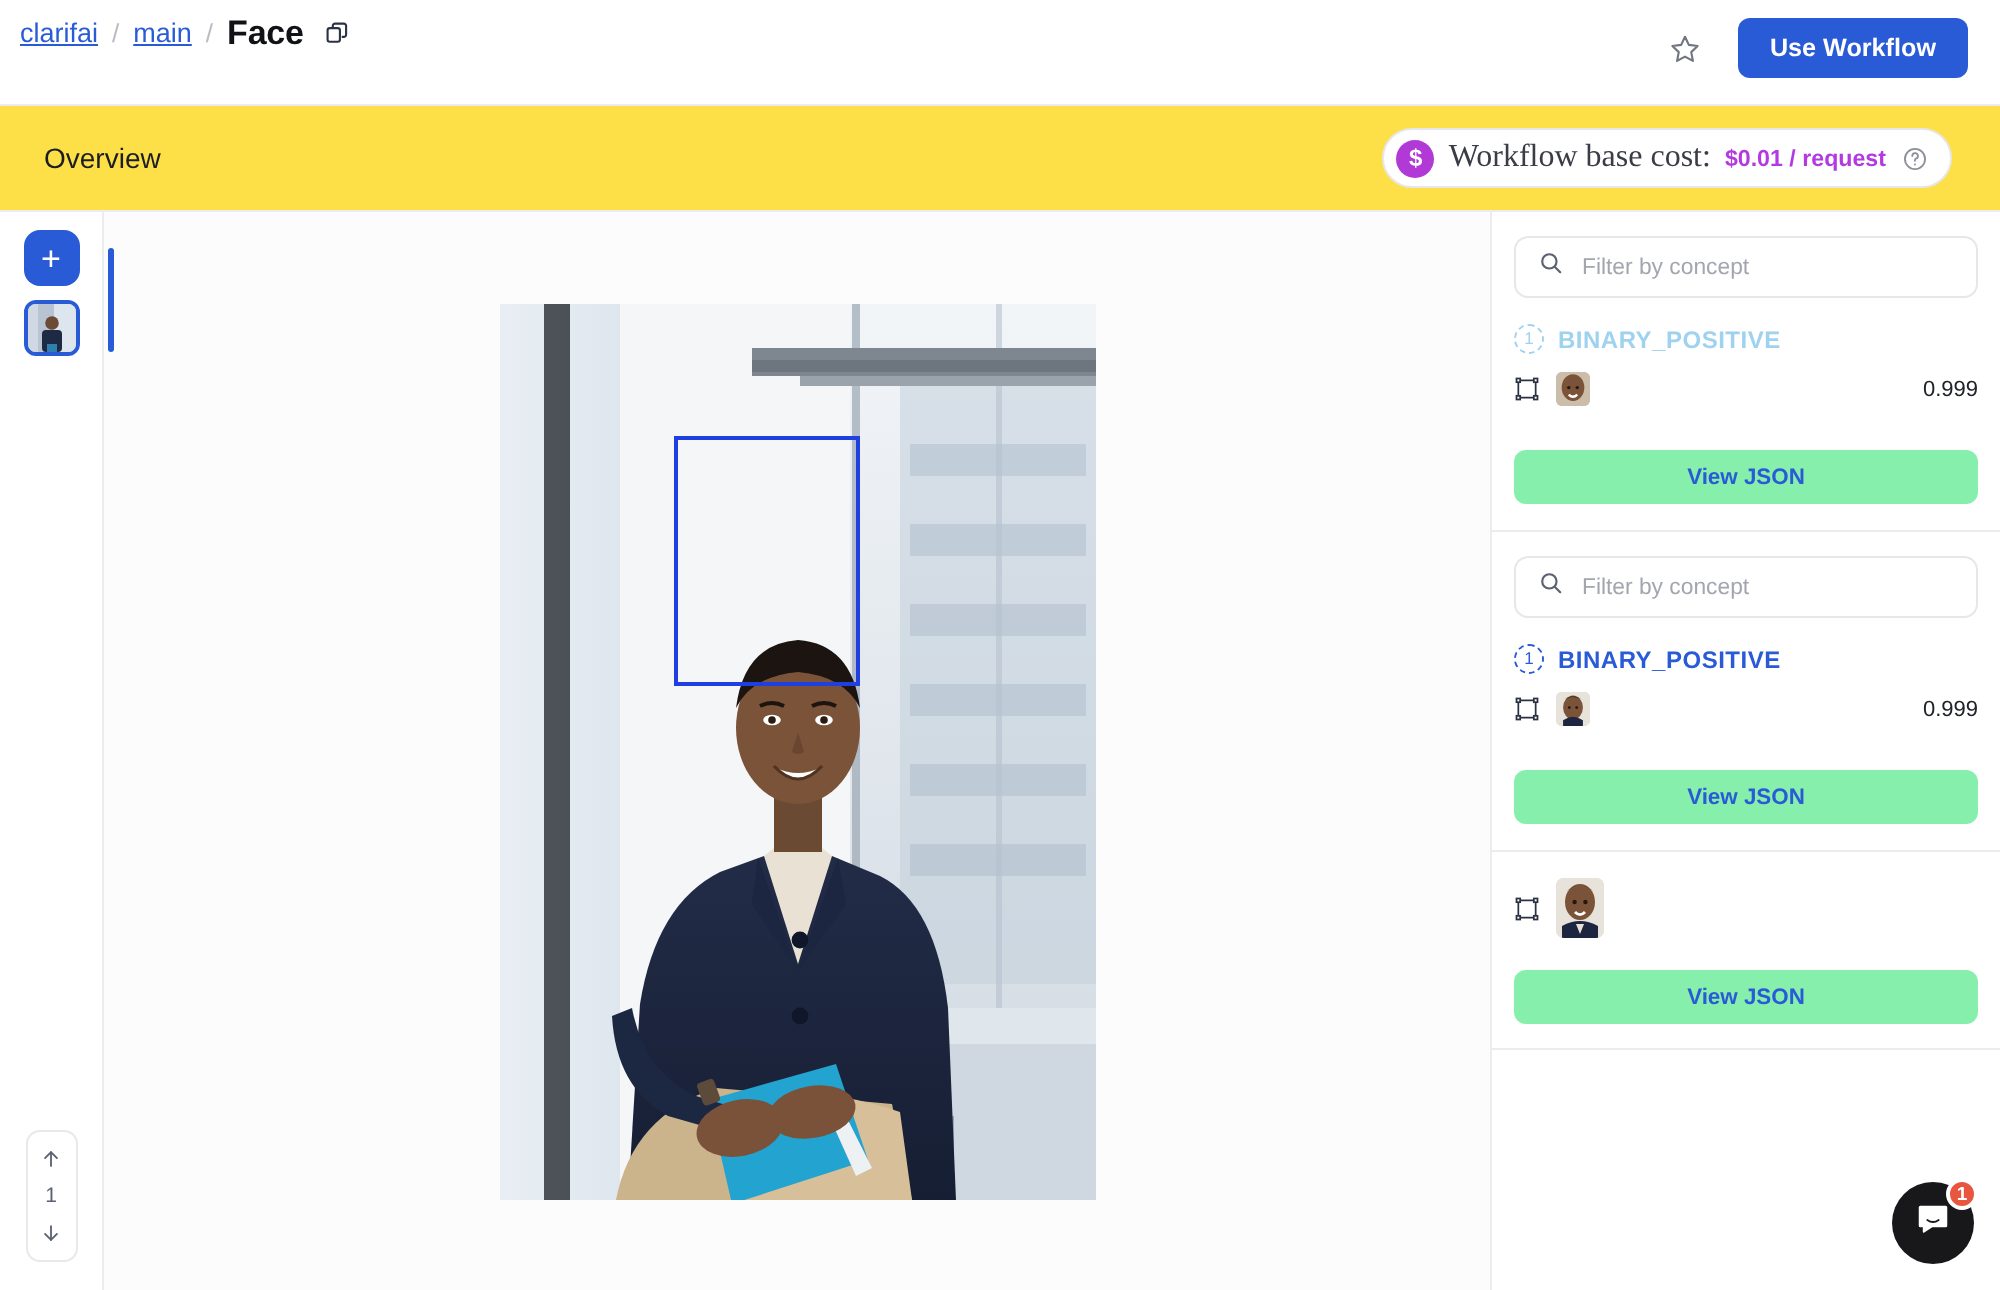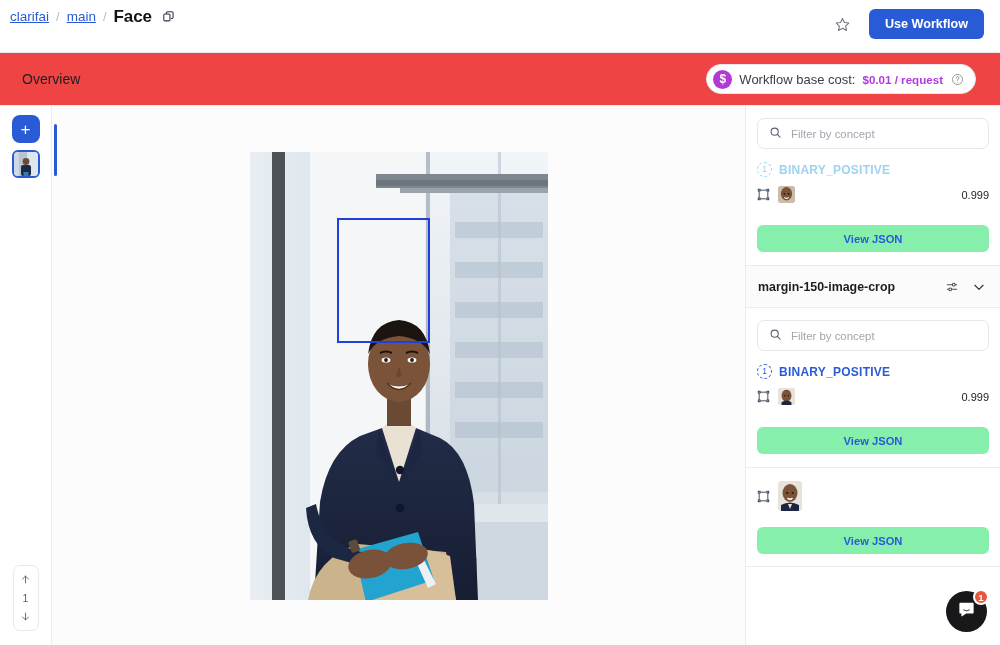--- a/index.html
+++ b/index.html
@@ -42,35 +42,35 @@
     padding: 0 16px; height: 30px; cursor: pointer;
     display: inline-flex; align-items: center; justify-content: center;
   }
 
   
   .overviewbar {
     height: 53px; flex: 0 0 53px;
     display: flex; align-items: center; justify-content: space-between;
     padding: 0 24px 0 22px;
     border-bottom: 1px solid #ececef;
-    background: #ef4444;
+    background: #fde047;
   }
   .overview-title { font-size: 14px; color: #1b1d21; }
   .cost-pill {
     display: flex; align-items: center; gap: 7px;
     border: 1px solid #e7e7ea; border-radius: 18px;
     height: 30px; padding: 0 11px 0 6px; background: #fff;
   }
   .dollar-badge {
     width: 19px; height: 19px; border-radius: 50%;
     background: #b13ad6; color: #fff;
     display: flex; align-items: center; justify-content: center;
     font-size: 12px; font-weight: bold; line-height: 1;
   }
-  .cost-label { font-size: 13px; color: #3a3d45; }
+  .cost-label { font-size: 16px; color: #3a3d45; font-family: Liberation Serif, serif; }
   .cost-value { font-size: 11.6px; color: #b23ae0; font-weight: bold; }
   .help-ic { display: inline-flex; cursor: pointer; margin-left: 1px; }
 
   
   .body { flex: 1 1 auto; display: flex; min-height: 0; }
 
   
   .rail {
     width: 52px; flex: 0 0 52px; background: #fff;
     border-right: 1px solid #ececef;
@@ -390,38 +390,20 @@
                 <path d="M9 16 Q12 19 15 16" stroke="#ffffff" stroke-width="1.6" fill="none"></path>
               </svg>
             </span>
             <span class="score">0.999</span>
           </div>
           <button class="viewjson">View JSON</button>
         </div>
       </div>
 
       <div class="rsection">
-        <div class="rhead">
-          <span class="rhead-title">margin-150-image-crop</span>
-          <span class="rhead-icons">
-            <span class="ic-btn">
-              <svg width="14" height="14" viewBox="0 0 24 24" fill="none" stroke="#4a4f5c" stroke-width="1.8" stroke-linecap="round">
-                <line x1="4" y1="8" x2="20" y2="8"></line>
-                  <circle cx="15" cy="8" r="2.4" fill="#fbfbfc"></circle>
-                <line x1="4" y1="16" x2="20" y2="16"></line>
-                  <circle cx="9" cy="16" r="2.4" fill="#fbfbfc"></circle>
-              </svg>
-            </span>
-            <span class="ic-btn">
-              <svg width="14" height="14" viewBox="0 0 24 24" fill="none" stroke="#2b3244" stroke-width="2" stroke-linecap="round" stroke-linejoin="round">
-                <polyline points="5,9 12,16 19,9"></polyline>
-              </svg>
-            </span>
-          </span>
-        </div>
         <div class="rbody">
           <div class="filter-box">
             <span>
               <svg width="13" height="13" viewBox="0 0 24 24" fill="none" stroke="#5b6170" stroke-width="2" stroke-linecap="round">
                 <circle cx="10.5" cy="10.5" r="6.6"></circle>
                   <line x1="15.4" y1="15.4" x2="20.5" y2="20.5"></line>
               </svg>
             </span>
             <input class="filter-input" placeholder="Filter by concept" style="">
           </div>

